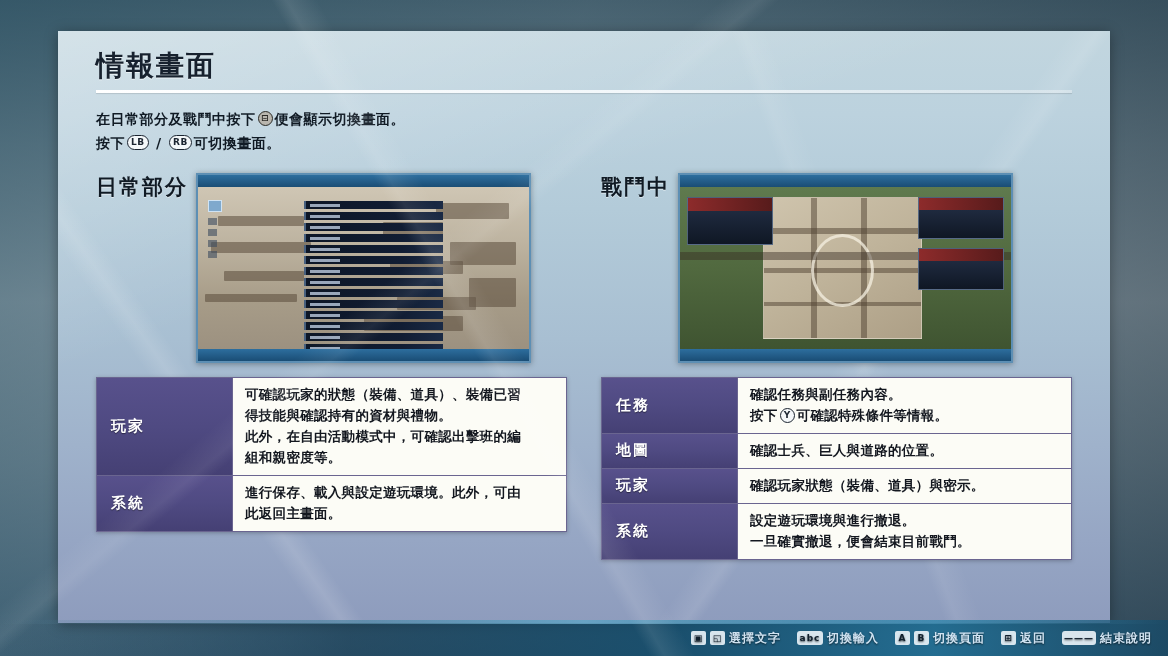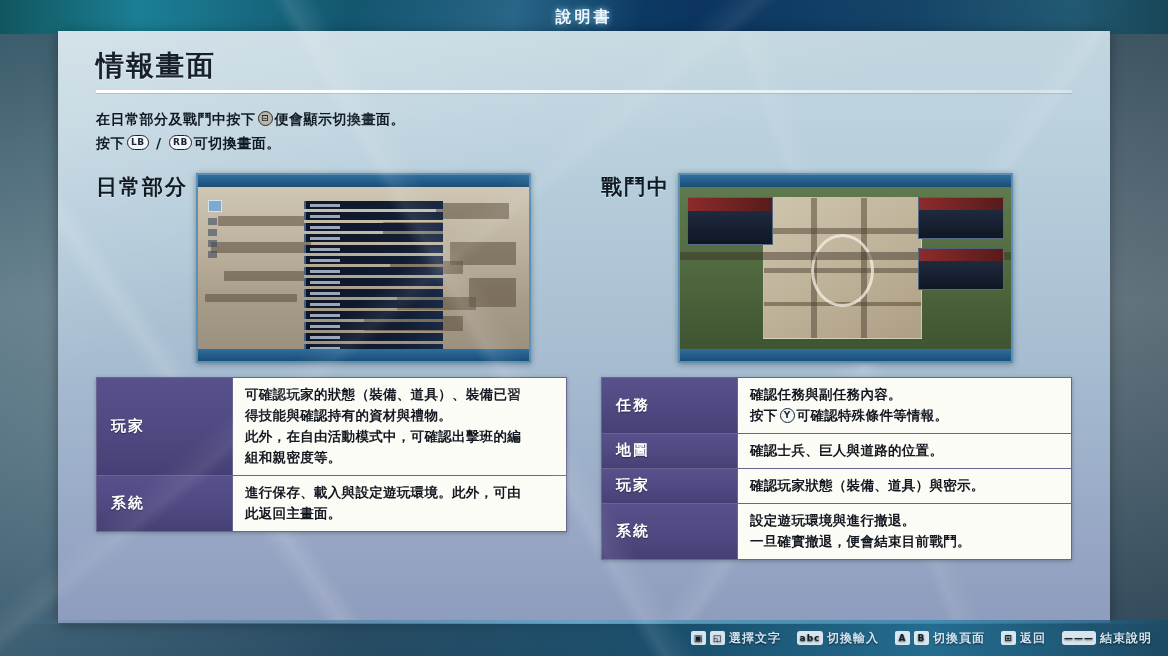--- a/index.html
+++ b/index.html
@@ -341,23 +341,20 @@
     content:"";
     position:absolute; left:0; right:0; top:0; height:4px;
     background: linear-gradient(90deg, transparent, rgba(150,220,255,0.55), transparent);
   }
 </style>
 </head>
 <body>
 
 <div id="app">
 
-  <div class="titlebar">
-    <div class="titlebar-text">說明書</div>
-  </div>
 
   <div class="page">
     <div class="page-inner">
 
       <div class="heading">情報畫面</div>
       <div class="heading-rule"></div>
 
       <div class="intro">
         <div class="intro-line">
           <span>在日常部分及戰鬥中按下</span>

